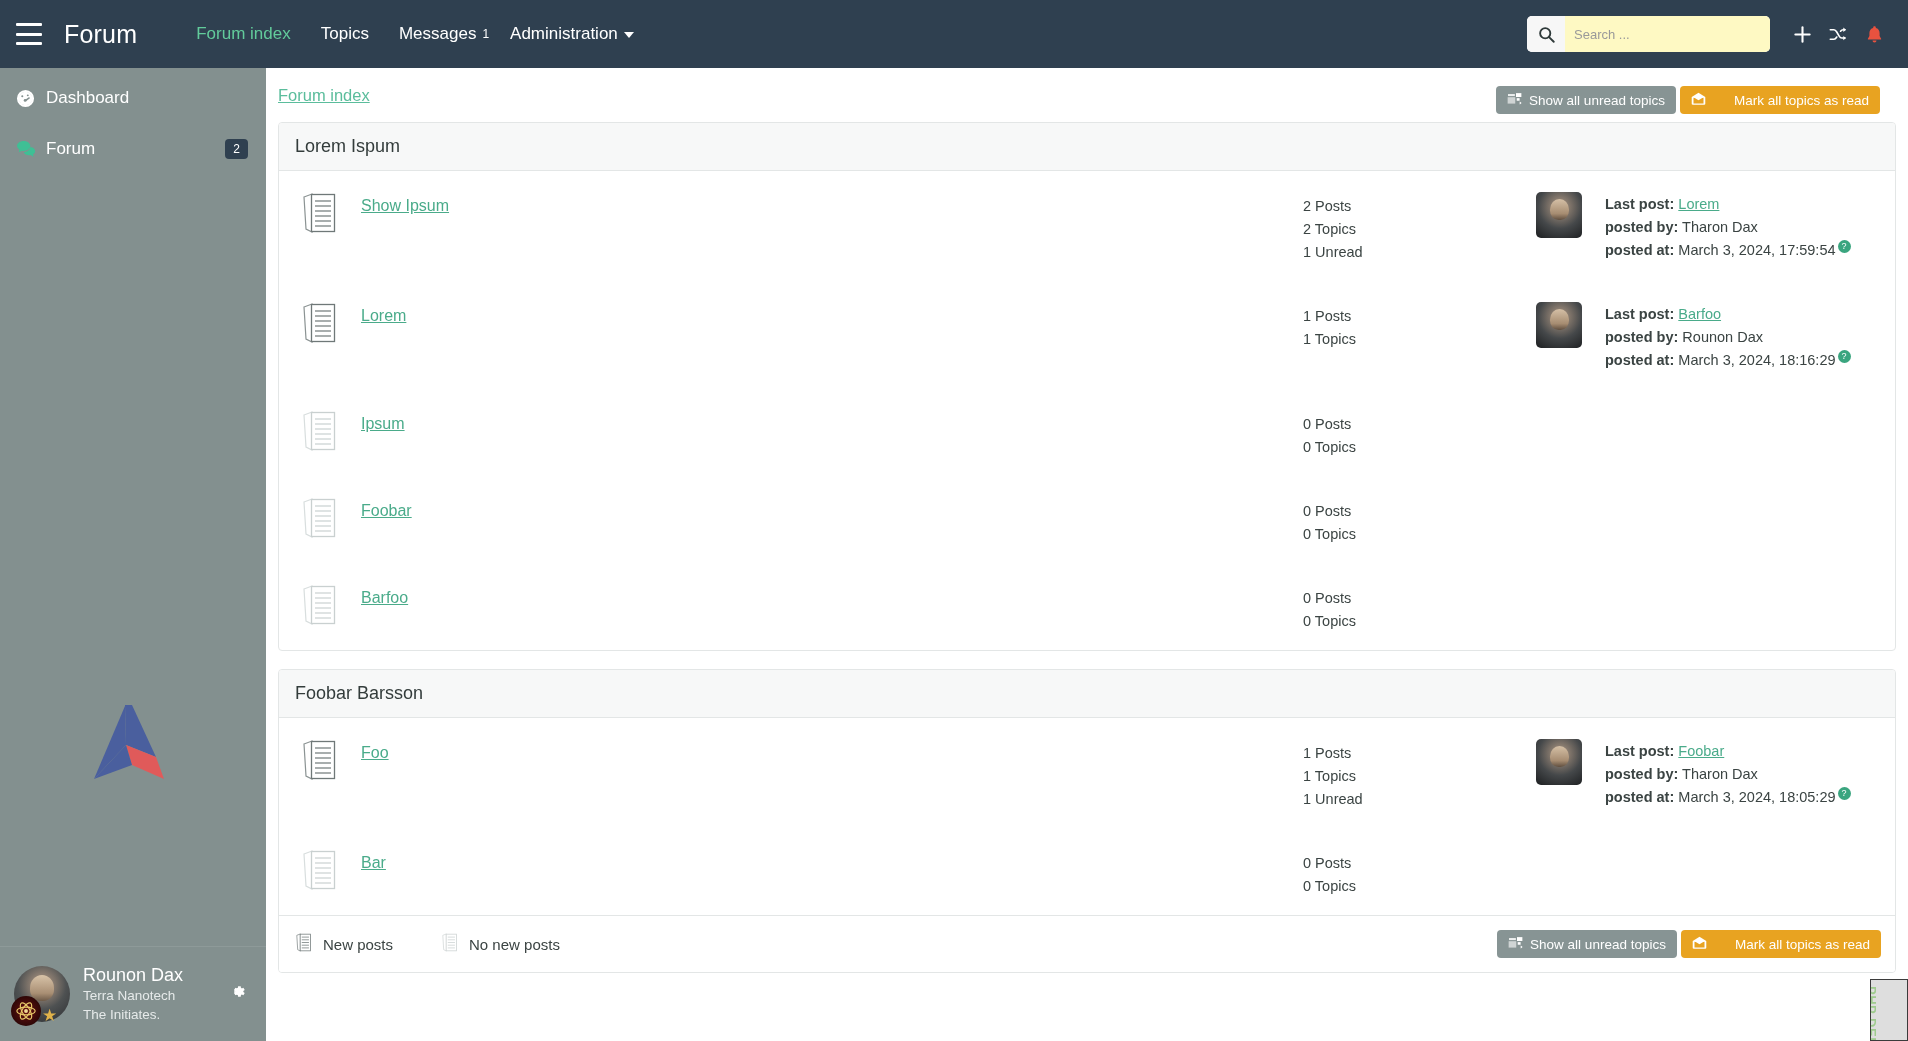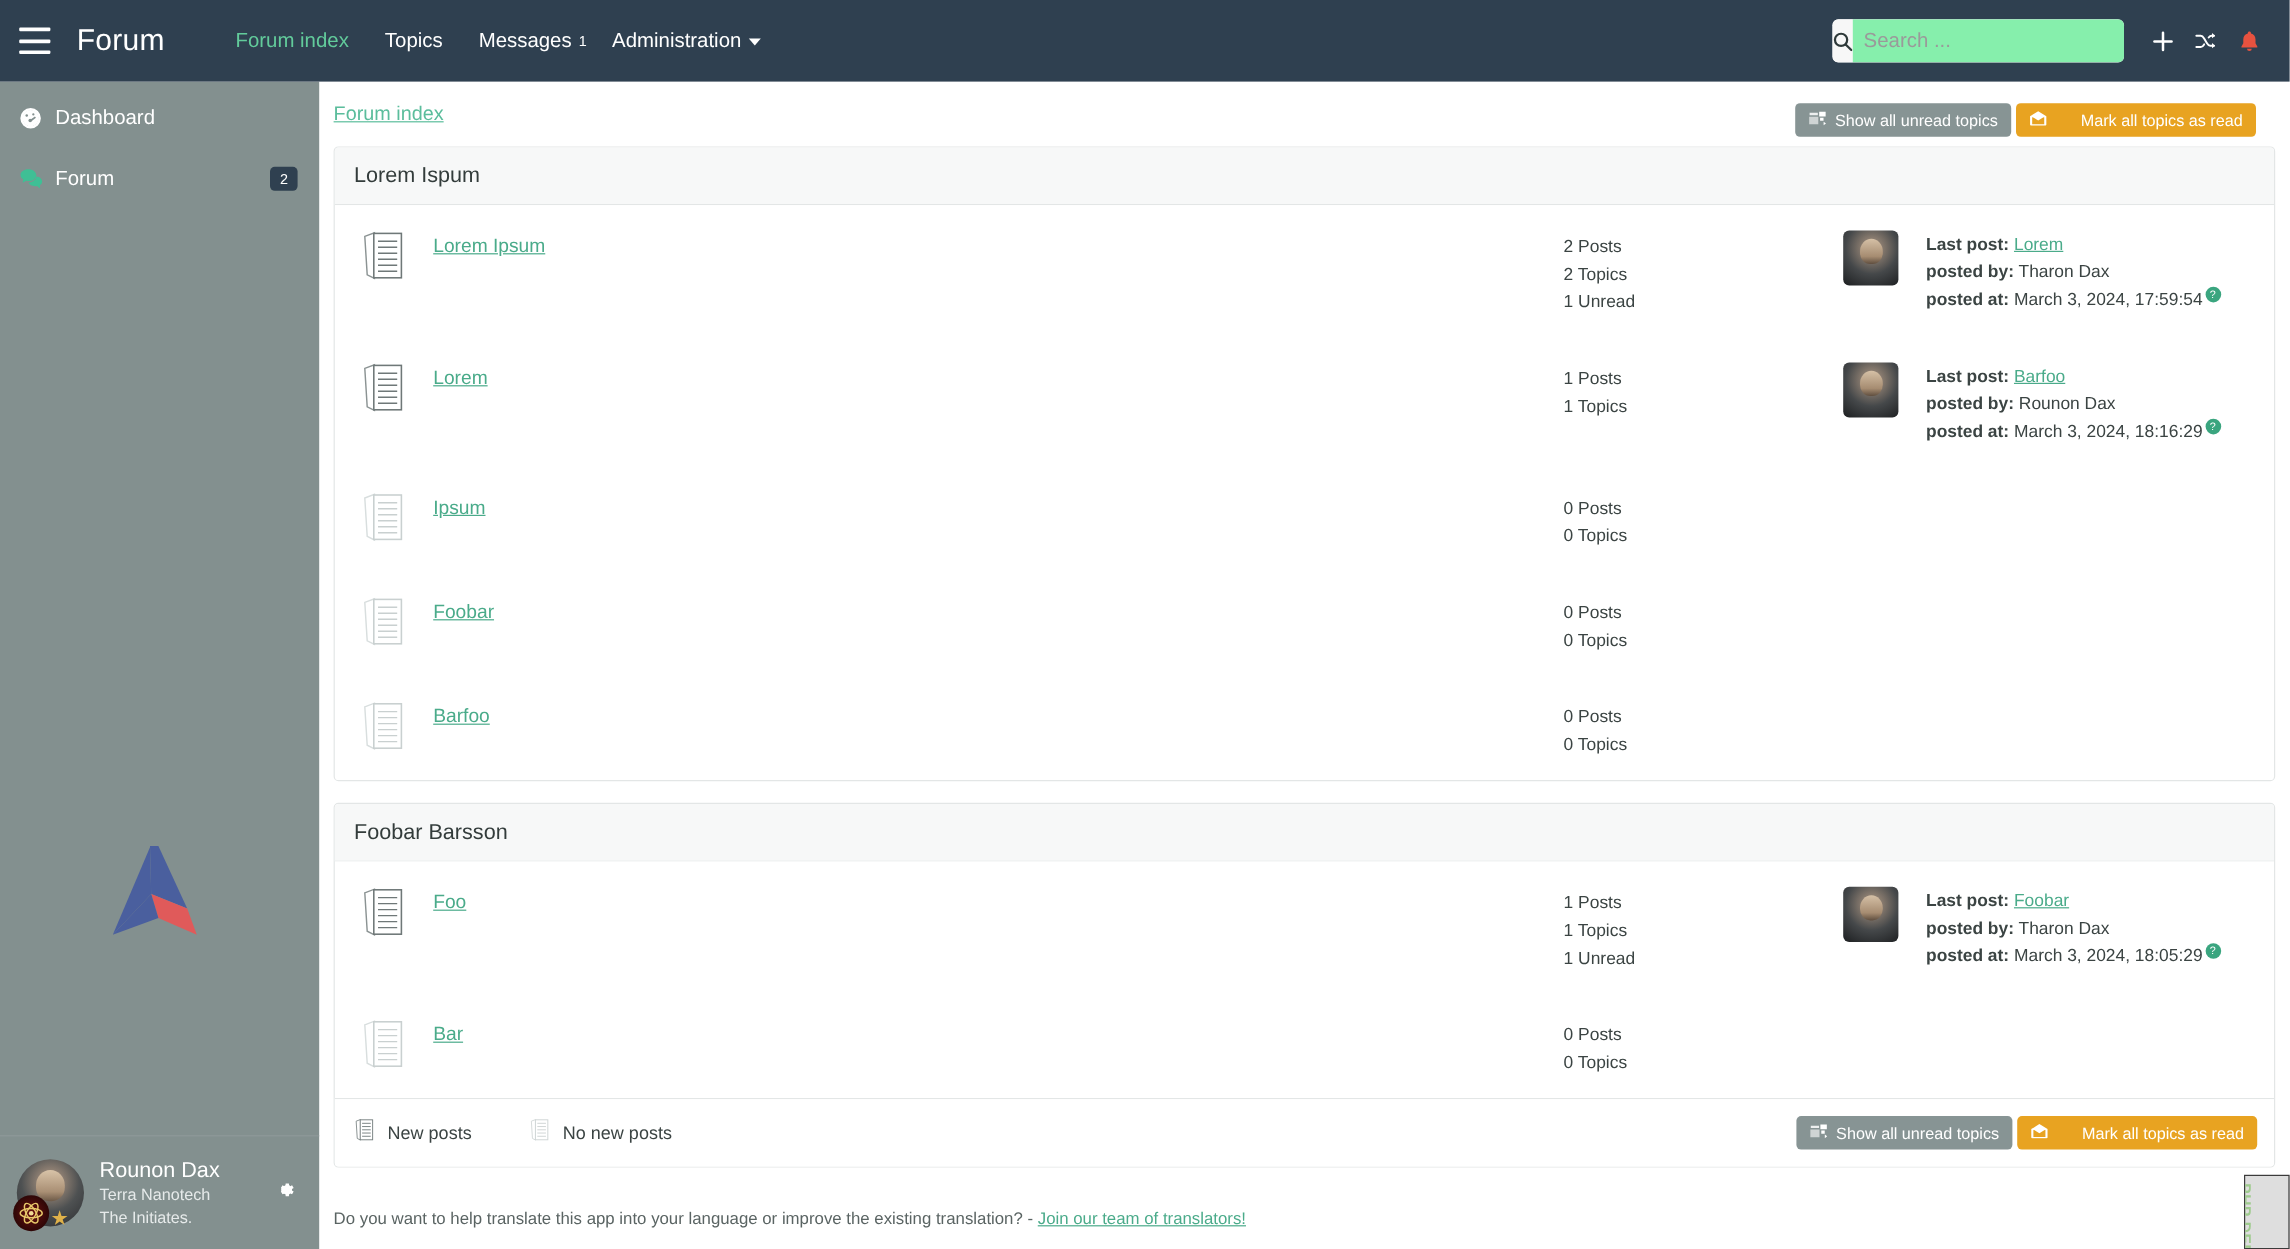--- a/index.html
+++ b/index.html
@@ -53,22 +53,22 @@
     background: #ffffff; border-radius: 5px;
     height: 36px; width: 243px; overflow: hidden;
     margin-right: 14px;
   }
   .searchwrap .sicon {
     width: 38px; height: 36px; display: flex; align-items: center; justify-content: center;
     background: #f7f7f7;
   }
   .searchwrap input {
     border: none; outline: none; height: 36px; flex: 1;
-    font-size: 17px; color: #555; padding-left: 9px;
-    font-family: "Liberation Sans", sans-serif; background: #86efac;
+    font-size: 13px; color: #555; padding-left: 9px;
+    font-family: "Liberation Sans", sans-serif; background: #fef9c3;
   }
   .searchwrap input::placeholder { color: #9a9a9a; }
   .ticon {
     width: 36px; height: 40px; display: flex; align-items: center; justify-content: center;
     cursor: pointer;
   }
 
   
   .sidebar {
     position: absolute; top: 68px; left: 0;
@@ -393,21 +393,21 @@
       <line x1="15" y1="11" x2="31" y2="11"></line>
                   <line x1="15" y1="16" x2="31" y2="16"></line>
       <line x1="15" y1="21" x2="31" y2="21"></line>
                   <line x1="15" y1="26" x2="31" y2="26"></line>
       <line x1="15" y1="31" x2="31" y2="31"></line>
                   <line x1="15" y1="36" x2="31" y2="36"></line>
     </g>
               </svg>
             </div>
        <div class="f-name">
-         <a>Lorem Ipsum</a>
+         <a>Show Ipsum</a>
        </div>
        <div class="f-stats">
          <div>2 Posts</div>
          <div>2 Topics</div>
          <div>1 Unread</div>
        </div>
        <div class="f-avatar">
          <div class="fa-img"></div>
        </div>
        <div class="f-last">
@@ -655,20 +655,17 @@
   <path d="M2.6 6.2h10.8v6.2H2.6z" fill="#e8a321"></path>
   <path d="M8 2.3l5.4 3.3-5.4 3.4-5.4-3.4z" fill="#ffffff"></path>
                 </svg></span>
            <span>Mark all topics as read</span>
          </button>
        </div>
         </div>
       </div>
     </div>
 
-  <div class="transnote">
-    <span>Do you want to help translate this app into your language or improve the existing translation? - </span><a>Join our team of translators!</a>
-  </div>
 </div>
 
 <div class="debugbar">
   <span class="dtext">PHP DEBUG BAR</span>
 </div>
 
 </body></html>

